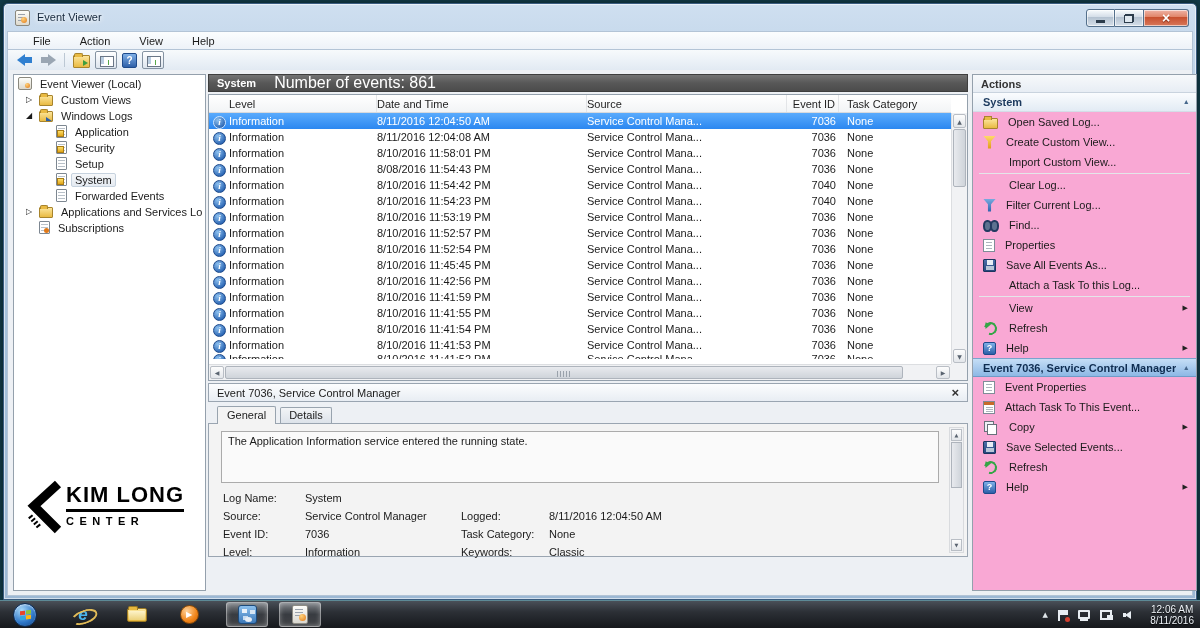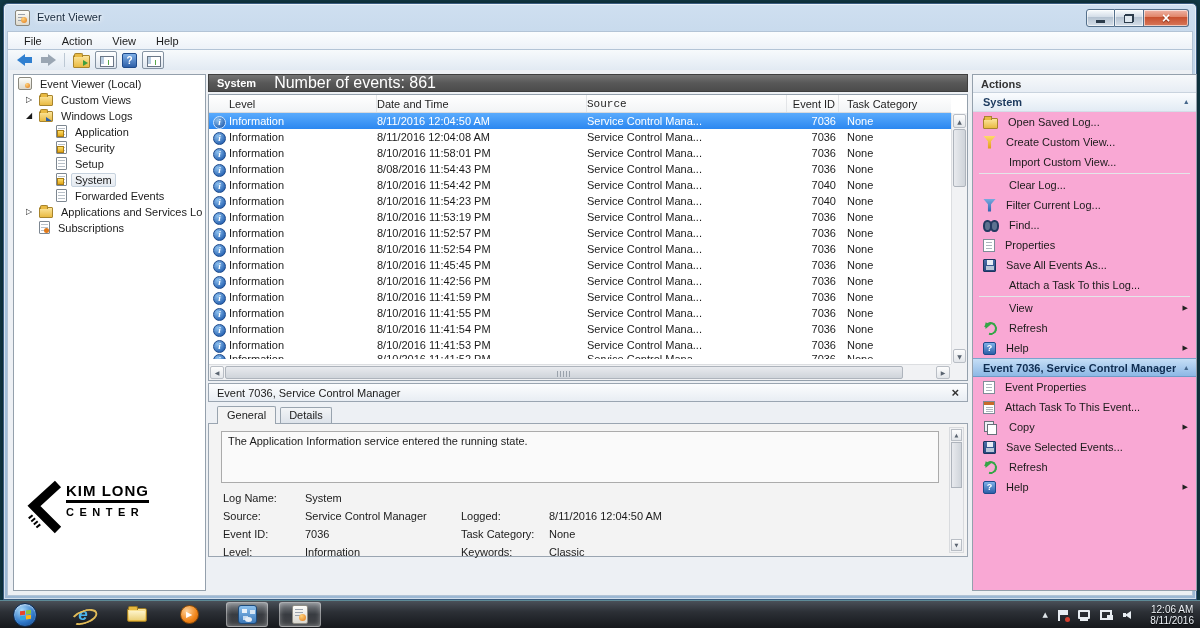--- a/index.html
+++ b/index.html
@@ -30,21 +30,21 @@
   .wb-min-glyph { width:9px; height:3px; background:#2c3c4c; margin-top:7px; }
   .wb-max-glyph { position:relative; width:10px; height:9px; }
   .wb-max-glyph::before { content:''; position:absolute; right:0; top:0; width:7px; height:6px; border:1px solid #2c3c4c; }
   .wb-max-glyph::after { content:''; position:absolute; left:0; bottom:0; width:7px; height:6px; border:1px solid #2c3c4c; background:#dfe8f0; }
   .wb-close-glyph::before { content:'\00d7'; color:#fff; font-weight:bold; font-size:14px; line-height:14px; text-shadow:0 1px 1px #7e2a12; }
 
   
   .menubar { position:absolute; top:27px; left:3px; right:3px; height:18px;
          background:linear-gradient(#fbfdfe,#edf2f8); border:1px solid #b3c4d6; border-bottom:none;
          display:flex; align-items:center; padding-left:8px; gap:4px; }
-  .menu-item { padding:1px 8px; }
+  .menu-item { padding:1px 8px;margin-left:9px; }
   .toolbar { position:absolute; top:45px; left:3px; right:3px; height:22px;
          background:linear-gradient(#f7fafc,#e2eaf3); border:1px solid #b3c4d6;
          display:flex; align-items:center; padding-left:9px; gap:5px; }
   .tb-sep { width:1px; height:14px; background:#bcc8d4; margin:0 3px; }
   .tbi { position:relative; display:inline-block; }
   .tb-back,.tb-forward { width:17px; height:12px; }
   .tb-back::before { content:''; position:absolute; left:0; top:0; border-top:6px solid transparent; border-bottom:6px solid transparent; border-right:8px solid #2f7fd0; }
   .tb-back::after { content:''; position:absolute; left:7px; top:3px; width:8px; height:6px; background:#2f7fd0; }
   .tb-forward::before { content:''; position:absolute; right:0; top:0; border-top:6px solid transparent; border-bottom:6px solid transparent; border-left:8px solid #9aa6b3; }
   .tb-forward::after { content:''; position:absolute; left:2px; top:3px; width:8px; height:6px; background:#9aa6b3; }
@@ -84,21 +84,21 @@
   .bigbar { position:absolute; left:0; top:0; right:2px; height:18px; background:linear-gradient(#747474,#585858 50%,#4c4c4c);
          border:1px solid #3e3e3e; color:#fff; display:flex; align-items:center; }
   .bigbar-title { font-weight:bold; margin-left:8px; }
   .bigbar-sub { margin-left:18px; font-size:16px; }
   .listbox { position:absolute; left:0; top:20px; right:2px; height:287px; background:#fff; border:1px solid #94a0ac; }
   .list-header { position:absolute; left:0; top:0; right:16px; height:18px; background:linear-gradient(#ffffff,#f2f4f6);
          border-bottom:1px solid #d8dadd; display:flex; padding-left:3px;align-items:flex-end; }
   .hcell { height:100%; display:flex; align-items:center; border-right:1px solid #e3e5e8; color:#1e1e1e; }
   .hc0 { width:165px; padding-left:17px; }
   .hc1 { width:210px; }
-  .hc2 { width:200px;font-family:Liberation Mono, monospace; }
+  .hc2 { width:200px; }
   .hc3 { width:52px; justify-content:flex-end; padding-right:3px; }
   .hc4 { width:95px; padding-left:8px; border-right:none; }
   .list-body { position:absolute; left:0; top:18px; right:16px; bottom:16px; overflow:hidden; }
   .lrow { height:16px; display:flex; align-items:center; padding-left:3px; white-space:nowrap; }
   .lrow.partial { height:6px; overflow:hidden; align-items:flex-start; }
   .cell { flex:none; }
   .c0 { width:165px; padding-left:17px; position:relative; }
   .c1 { width:210px; } .c2 { width:200px; }
   .c3 { width:52px; text-align:right; padding-right:3px; }
   .c4 { width:95px; padding-left:8px; }
@@ -181,21 +181,21 @@
   .ai-task { width:12px; height:13px; background:#fff; border:1px solid #7d8996; }
   .ai-task::before { content:''; position:absolute; left:0; top:0; right:0; height:3px; background:#c76a2a; }
   .ai-task::after { content:''; position:absolute; left:2px; top:5px; width:7px; height:5px; background:repeating-linear-gradient(#aeb6bf 0 1px,transparent 1px 2px); }
   .ai-copy::before { content:''; position:absolute; left:1px; top:1px; width:8px; height:9px; background:#eef1f5; border:1px solid #69707a; }
   .ai-copy::after { content:''; position:absolute; left:4px; top:4px; width:8px; height:9px; background:#fff; border:1px solid #69707a; }
   .ai-none { width:16px; }
 
   
   .watermark { position:absolute; left:22px; top:480px; width:175px; height:56px; z-index:50; color:#000; }
   .wm-text { position:absolute; left:44px; top:2px; }
-  .wm1 { font-weight:bold; font-size:15px; letter-spacing:1px; border-bottom:3px solid #000; padding-bottom:1px; }
+  .wm1 { font-weight:bold; font-size:22px; letter-spacing:1px; border-bottom:3px solid #000; padding-bottom:1px; }
   .wm2 { font-weight:bold; font-size:11px; letter-spacing:5.5px; margin-top:3px; }
 
   
   .taskbar { position:absolute; left:0; bottom:0; width:1200px; height:28px;
          background:linear-gradient(#4a5058,#2c3036 40%,#16181c); border-top:1px solid #5d8a96; }
   .tb-task { position:absolute; top:1px; width:42px; height:25px; border-radius:3px; display:flex; align-items:center; justify-content:center; }
   .tb-task.tb-active { border:1px solid rgba(255,255,255,.45);
          background:linear-gradient(rgba(255,255,255,.32),rgba(255,255,255,.08) 50%,rgba(255,255,255,.18));
          box-shadow:inset 0 0 5px rgba(255,255,255,.35); }
   .tki { position:relative; display:block; }

